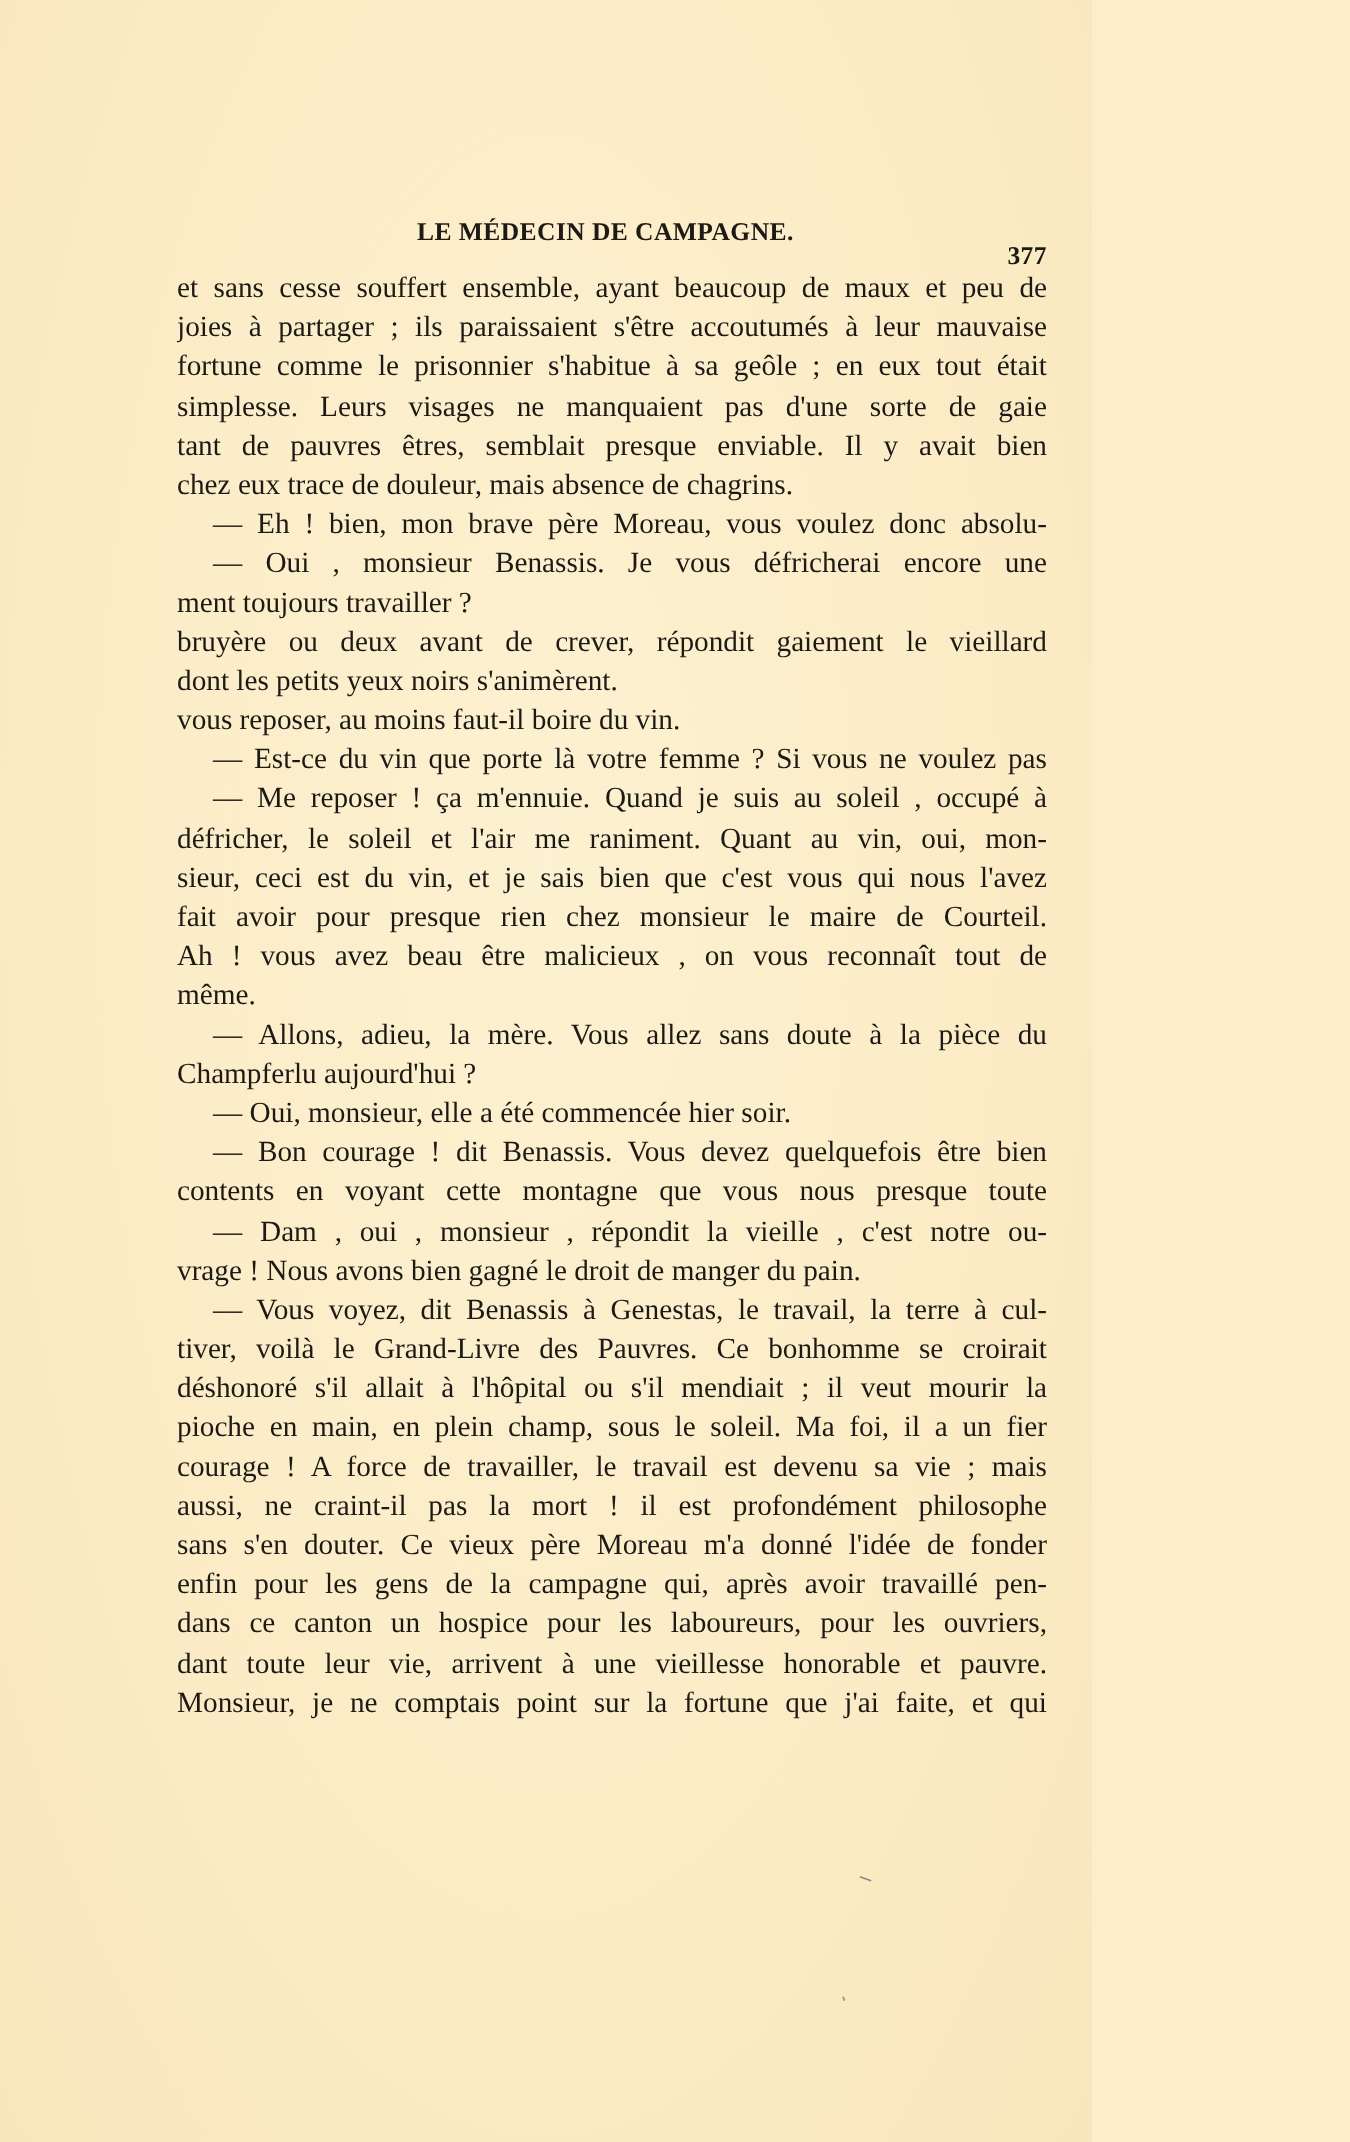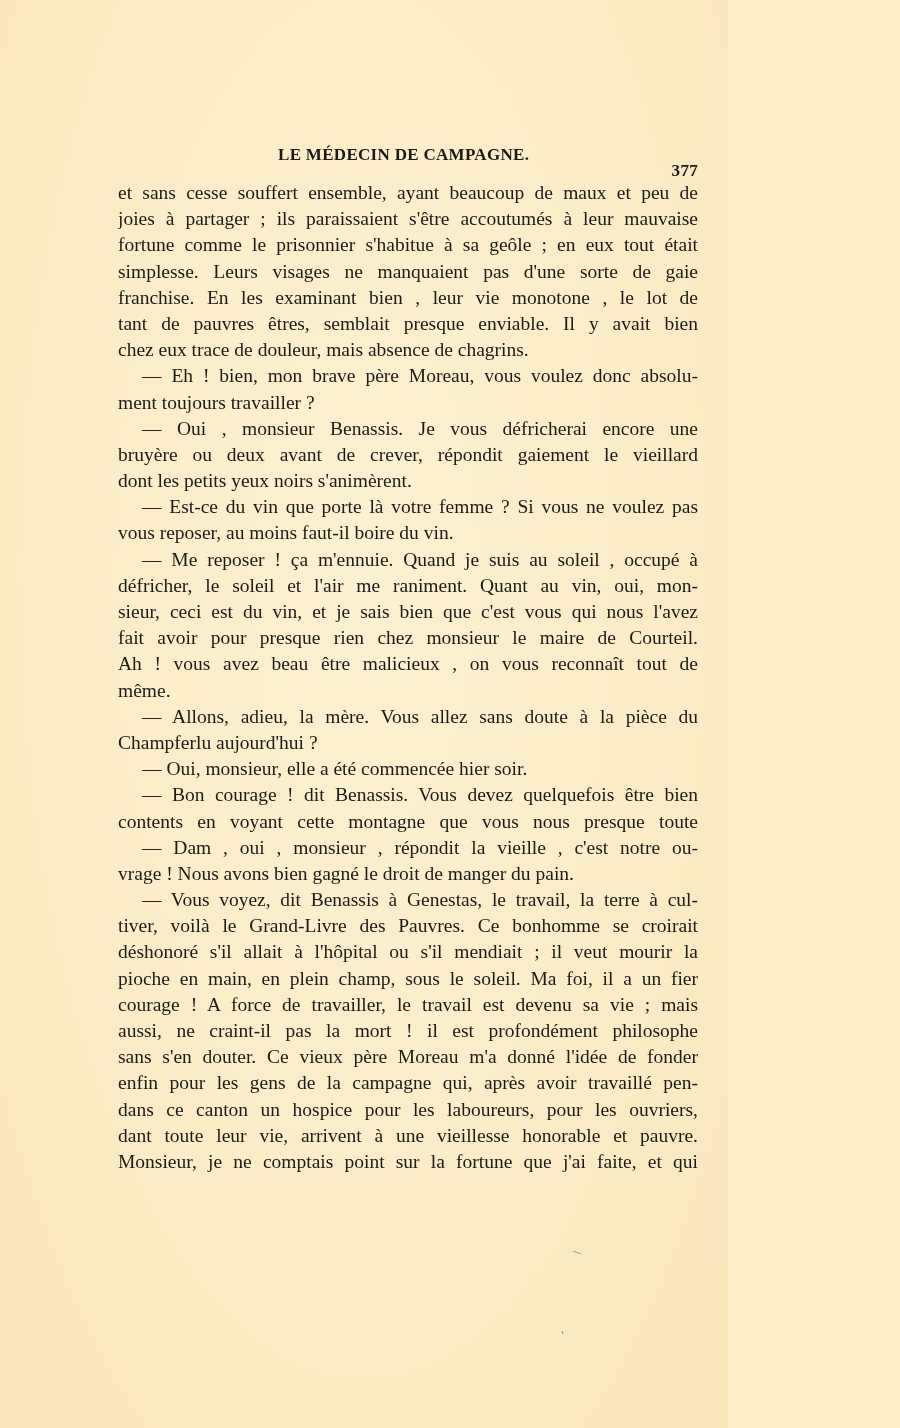--- a/index.html
+++ b/index.html
@@ -80,30 +80,29 @@
   <div class="header">
     <span class="running-title">LE MÉDECIN DE CAMPAGNE.</span>
     <span class="page-number">377</span>
   </div>
 
   <div class="body-text" id="body-text">
       <span class="line">et sans cesse souffert ensemble, ayant beaucoup de maux et peu de</span>
       <span class="line">joies à partager ; ils paraissaient s'être accoutumés à leur mauvaise</span>
       <span class="line">fortune comme le prisonnier s'habitue à sa geôle ; en eux tout était</span>
       <span class="line">simplesse. Leurs visages ne manquaient pas d'une sorte de gaie</span>
-      <span class="line">franchise. En les examinant bien , leur vie monotone , le lot de</span>
       <span class="line">tant de pauvres êtres, semblait presque enviable. Il y avait bien</span>
       <span class="line last">chez eux trace de douleur, mais absence de chagrins.</span>
       <span class="line indent">— Eh ! bien, mon brave père Moreau, vous voulez donc absolu-</span>
+      <span class="line indent">— Oui , monsieur Benassis. Je vous défricherai encore une</span>
       <span class="line last">ment toujours travailler ?</span>
-      <span class="line indent">— Oui , monsieur Benassis. Je vous défricherai encore une</span>
       <span class="line">bruyère ou deux avant de crever, répondit gaiement le vieillard</span>
       <span class="line last">dont les petits yeux noirs s'animèrent.</span>
+      <span class="line last">vous reposer, au moins faut-il boire du vin.</span>
       <span class="line indent">— Est-ce du vin que porte là votre femme ? Si vous ne voulez pas</span>
-      <span class="line last">vous reposer, au moins faut-il boire du vin.</span>
       <span class="line indent">— Me reposer ! ça m'ennuie. Quand je suis au soleil , occupé à</span>
       <span class="line">défricher, le soleil et l'air me raniment. Quant au vin, oui, mon-</span>
       <span class="line">sieur, ceci est du vin, et je sais bien que c'est vous qui nous l'avez</span>
       <span class="line">fait avoir pour presque rien chez monsieur le maire de Courteil.</span>
       <span class="line">Ah ! vous avez beau être malicieux , on vous reconnaît tout de</span>
       <span class="line last">même.</span>
       <span class="line indent">— Allons, adieu, la mère. Vous allez sans doute à la pièce du</span>
       <span class="line last">Champferlu aujourd'hui ?</span>
       <span class="line indent last">— Oui, monsieur, elle a été commencée hier soir.</span>
       <span class="line indent">— Bon courage ! dit Benassis. Vous devez quelquefois être bien</span>

